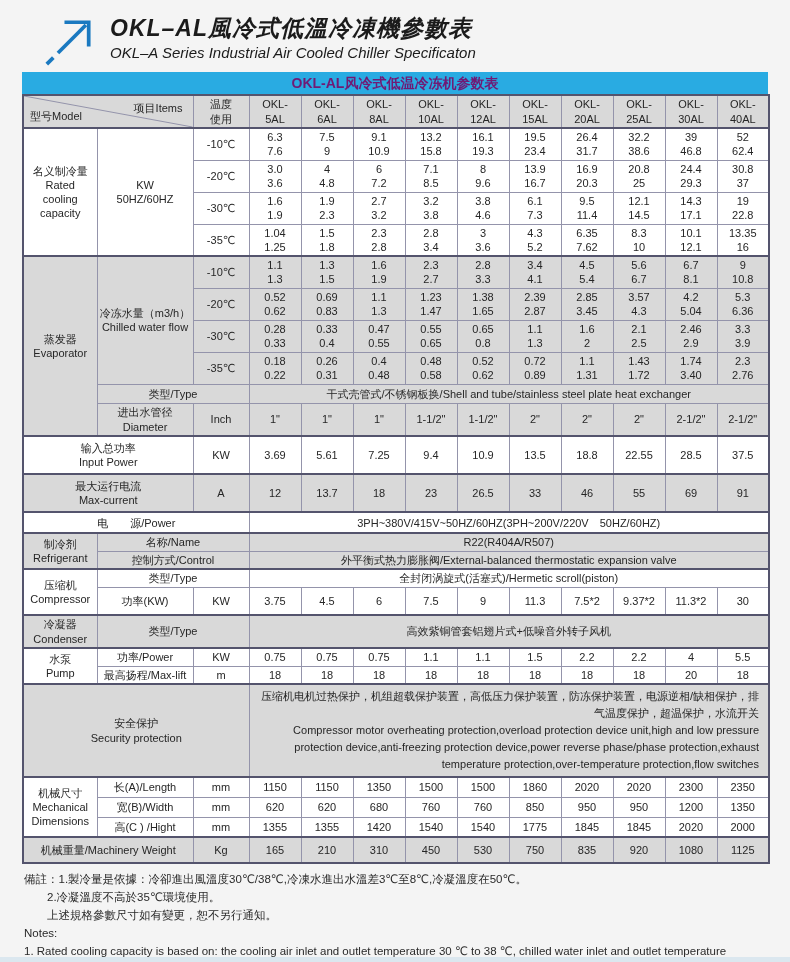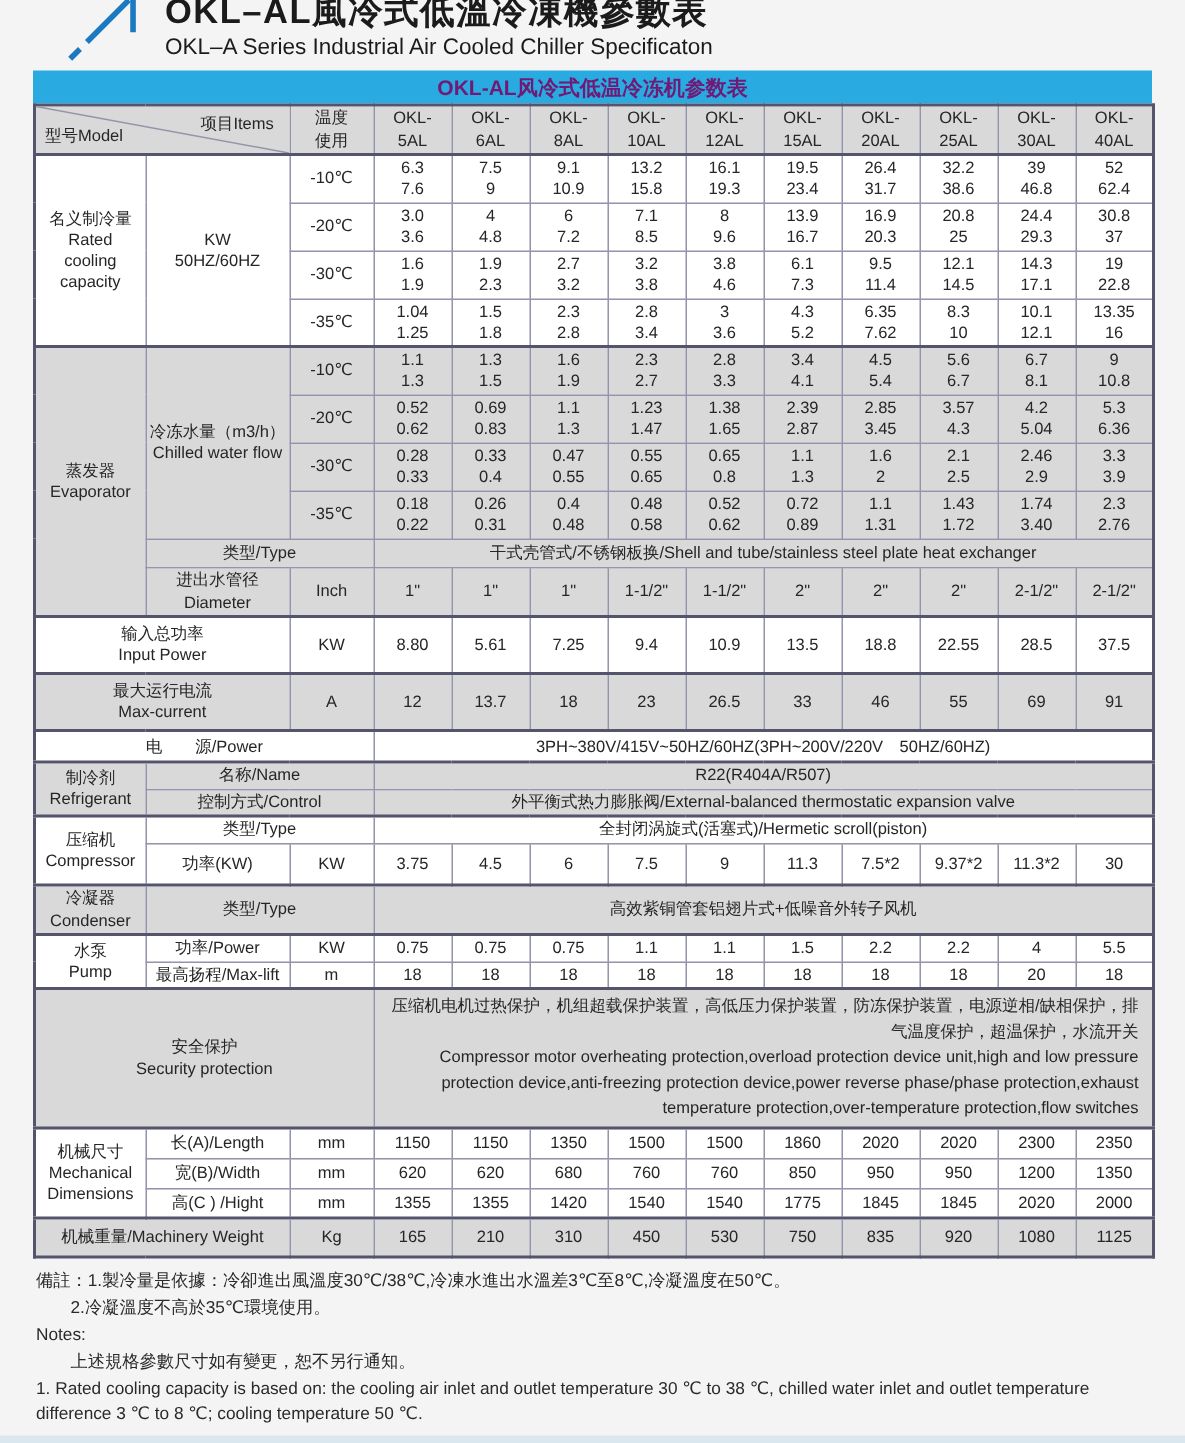--- a/index.html
+++ b/index.html
@@ -2,21 +2,21 @@
 <html><head>
 <meta charset="utf-8">
 <style>
   html,body{margin:0;padding:0;}
   body{background:#e9e9e9;}
   .page{
     width:790px;height:962px;background:#f4f4f4;position:relative;
     font-family:"Liberation Sans","DejaVu Sans",sans-serif;overflow:hidden;
   }
   
-  .hdr-block{display:flex;align-items:flex-end;padding:10px 0 6px 44px;height:47px;box-sizing:border-box;}
+  .hdr-block{display:flex;align-items:center;padding:10px 0 6px 44px;height:72px;box-sizing:border-box;font-style:italic;}
   .logo{width:54px;height:54px;flex:0 0 54px;margin-top:2px;}
   .titles{margin-left:12px;}
   .title-zh{font-size:23px;font-weight:600;color:#1b1b1b;letter-spacing:1px;line-height:1.25;}
   .title-en{font-size:15px;font-weight:400;color:#1b1b1b;line-height:1.3;}
   
   .banner{
     width:746px;margin-left:22px;height:22px;line-height:22px;
     color:#701a75;font-size:14px;font-weight:bold;text-align:center;
   }
   
@@ -315,21 +315,21 @@
           <td>2"</td>
           <td>2"</td>
           <td>2"</td>
           <td>2-1/2"</td>
           <td>2-1/2"</td>
         </tr>
         <tr class="sec h38">
           <td colspan="2">输入总功率
 Input Power</td>
           <td>KW</td>
-          <td>8.80</td>
+          <td>3.69</td>
           <td>5.61</td>
           <td>7.25</td>
           <td>9.4</td>
           <td>10.9</td>
           <td>13.5</td>
           <td>18.8</td>
           <td>22.55</td>
           <td>28.5</td>
           <td>37.5</td>
         </tr>
@@ -482,19 +482,19 @@
           <td>920</td>
           <td>1080</td>
           <td>1125</td>
         </tr>
       </tbody>
   </table>
 
   <div class="notes" id="notes">
       <div class="note-line">備註：1.製冷量是依據：冷卻進出風溫度30℃/38℃,冷凍水進出水溫差3℃至8℃,冷凝溫度在50℃。</div>
       <div class="note-line">　　2.冷凝溫度不高於35℃環境使用。</div>
+      <div class="note-line">　　上述規格參數尺寸如有變更，恕不另行通知。</div>
       <div class="note-line">Notes:</div>
-      <div class="note-line">　　上述規格參數尺寸如有變更，恕不另行通知。</div>
       <div class="note-line">1. Rated cooling capacity is based on: the cooling air inlet and outlet temperature 30 ℃ to 38 ℃, chilled water inlet and outlet temperature difference 3 ℃ to 8 ℃; cooling temperature 50 ℃.</div>
     </div>
 
   <div class="bottom-strip"></div>
 </div>
 
 </body></html>

